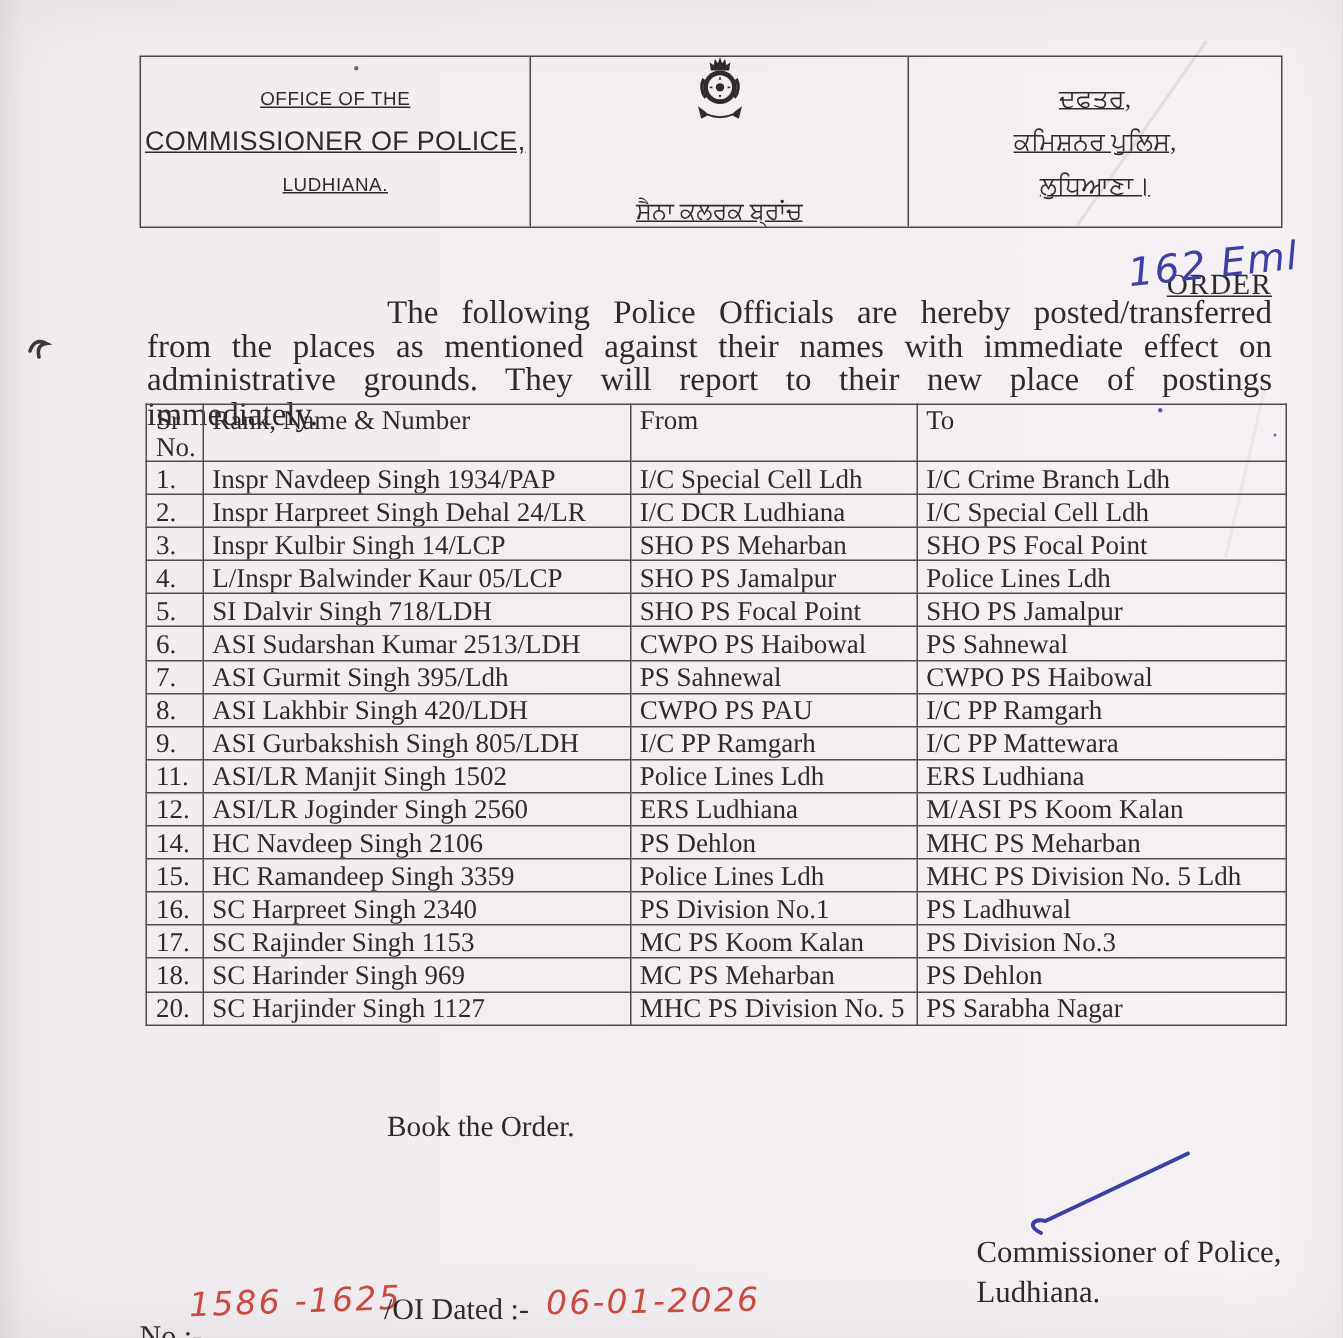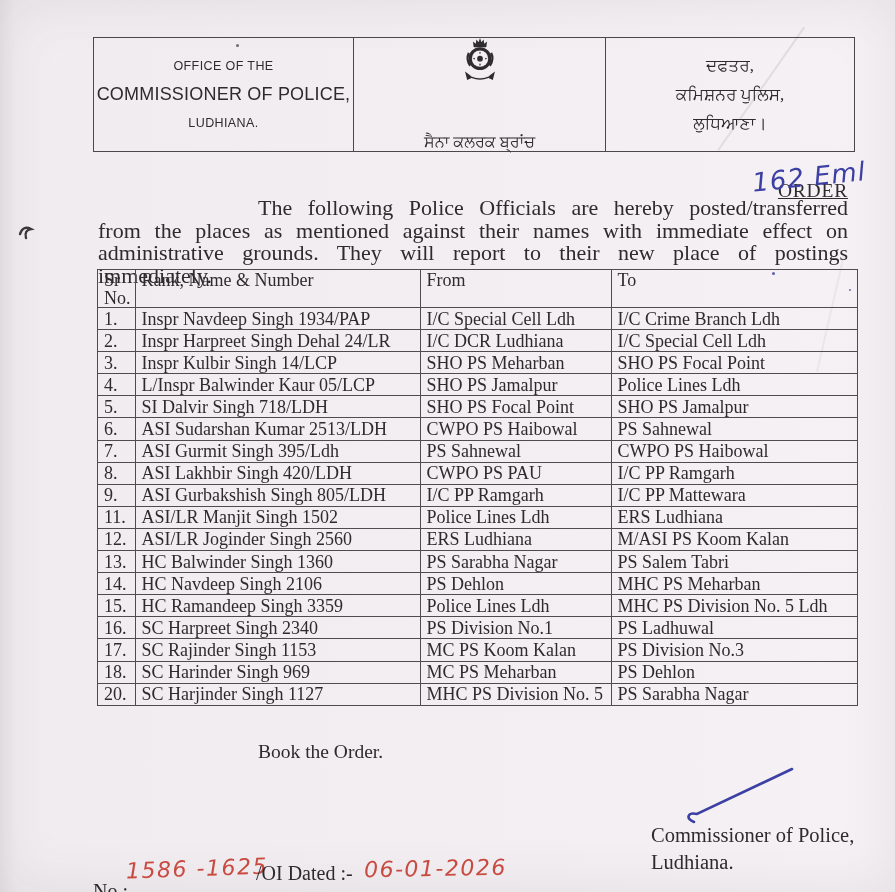--- a/index.html
+++ b/index.html
@@ -11,20 +11,21 @@
     box-shadow:inset 0 0 55px rgba(95,75,95,0.10);
     overflow:hidden;
     font-family:"Liberation Serif", serif;
     color:#2e2b2e;
   }
   
   .letterhead{
     position:absolute;left:93px;top:37px;width:760px;height:113px;
     border:1.6px solid #4b484b;
     display:flex;
+    text-decoration:underline;
   }
   .lh-cell{box-sizing:border-box;display:flex;flex-direction:column;align-items:center;justify-content:center;text-align:center;}
   .lh-left{width:260px;border-right:1.4px solid #4b484b;row-gap:11px;font-family:"Liberation Sans",sans-serif;}
   .lh-mid{width:252px;border-right:1.4px solid #4b484b;row-gap:5px;gap:48px;}
   .lh-right{width:248px;row-gap:9px;font-size:17px;}
   .lh-small{font-size:12.5px;letter-spacing:.4px;}
   .lh-big{font-size:18px;letter-spacing:.2px;}
   .lh-caption{font-size:16px;}
   .emblem{display:block;}
   
@@ -220,26 +221,20 @@
           <td>Police Lines Ldh</td>
           <td>ERS Ludhiana</td>
         </tr>
         <tr>
           <td>12.</td>
           <td>ASI/LR Joginder Singh 2560</td>
           <td>ERS Ludhiana</td>
           <td>M/ASI PS Koom Kalan</td>
         </tr>
         <tr>
-          <td>13.</td>
-          <td>HC Balwinder Singh 1360</td>
-          <td>PS Sarabha Nagar</td>
-          <td>PS Salem Tabri</td>
-        </tr>
-        <tr>
           <td>14.</td>
           <td>HC Navdeep Singh 2106</td>
           <td>PS Dehlon</td>
           <td>MHC PS Meharban</td>
         </tr>
         <tr>
           <td>15.</td>
           <td>HC Ramandeep Singh 3359</td>
           <td>Police Lines Ldh</td>
           <td>MHC PS Division No. 5 Ldh</td>

